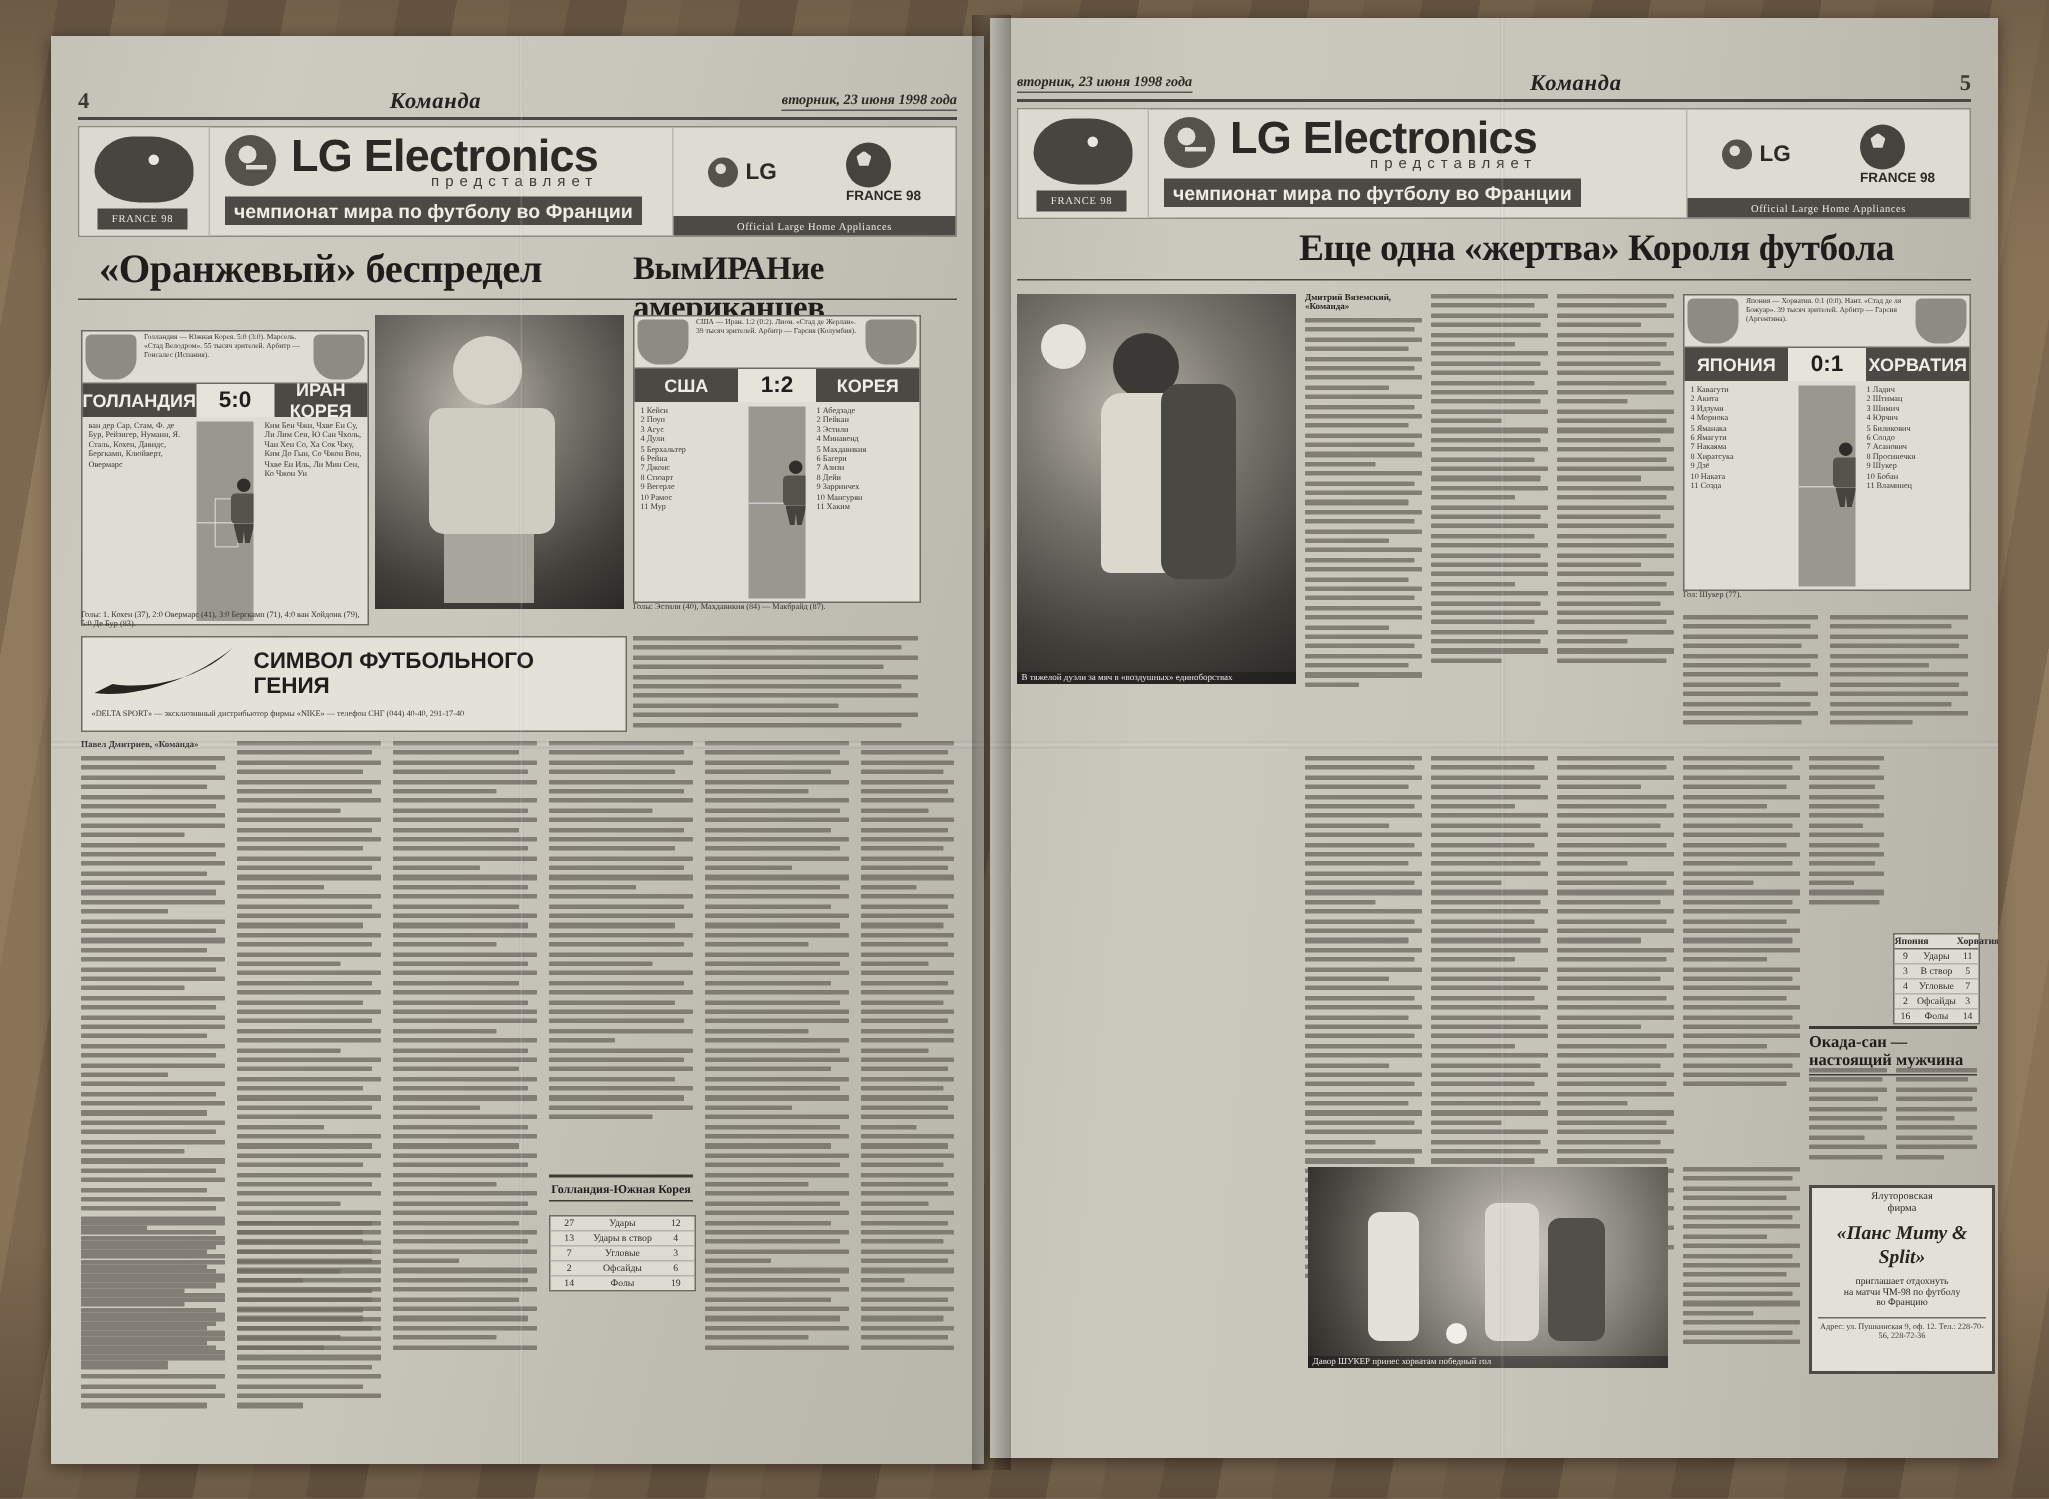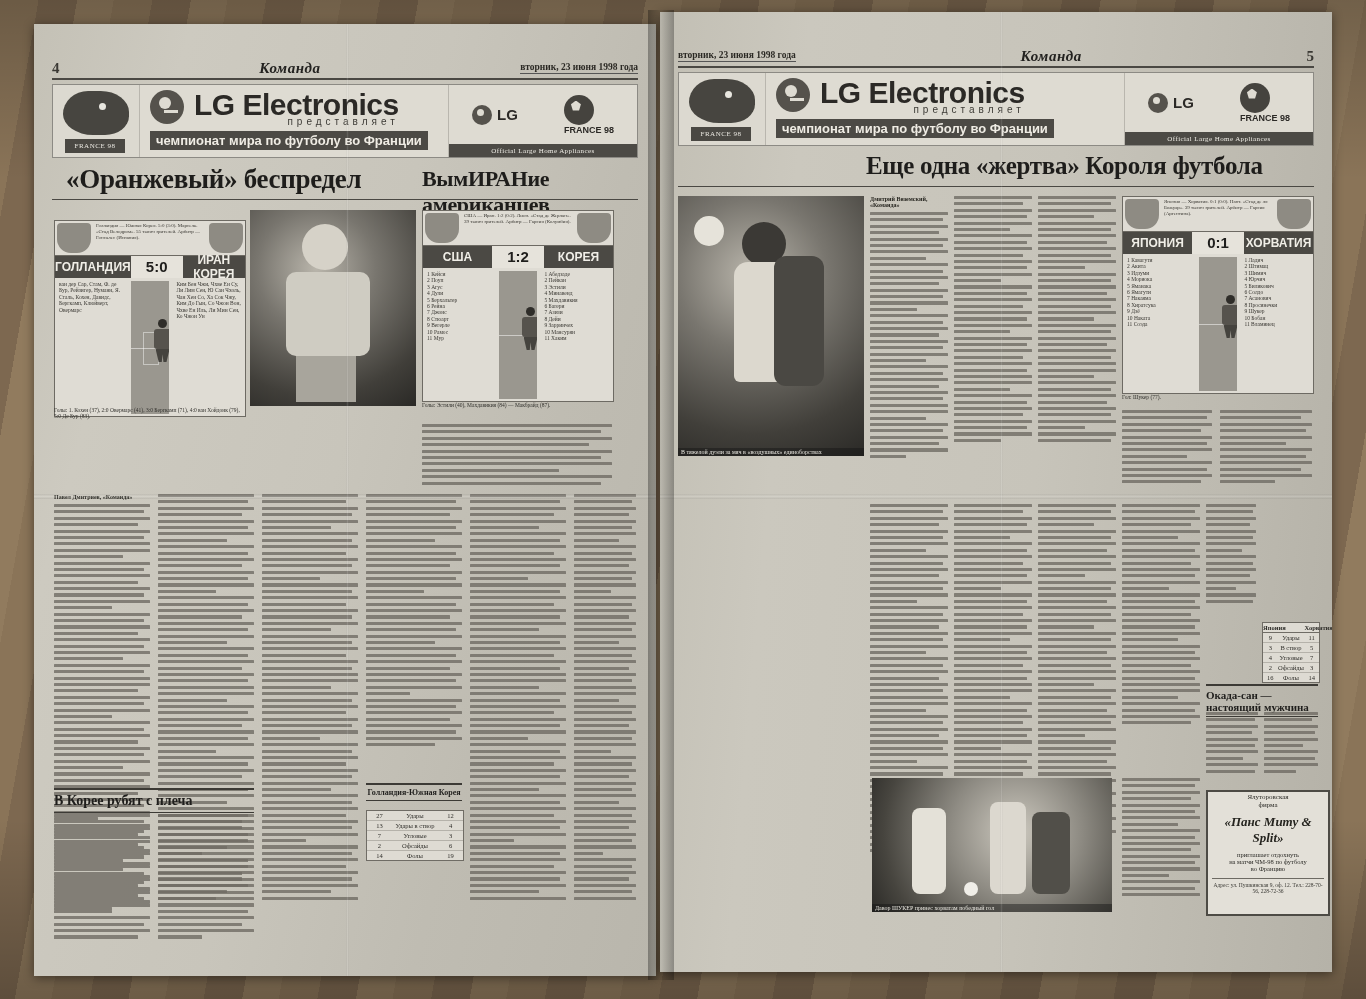--- a/index.html
+++ b/index.html
@@ -18,21 +18,21 @@
   .page-inner{position:absolute;inset:0;padding:0;overflow:hidden;}
   
   .fold{position:absolute;background:rgba(0,0,0,.06);pointer-events:none;}
   .vfold{width:3px;top:0;bottom:0;background:linear-gradient(90deg,rgba(0,0,0,.10),rgba(255,255,255,.25),rgba(0,0,0,.10));}
   .hfold{height:5px;left:0;right:0;background:linear-gradient(180deg,rgba(0,0,0,.10),rgba(255,255,255,.22),rgba(0,0,0,.12));}
   
   .topline{position:absolute;left:18px;right:18px;top:36px;height:16px;display:flex;align-items:center;
      justify-content:space-between;font-size:9px;color:#2c2a26;}
   .pagenum{font-family:"Liberation Serif",serif;font-size:15px;font-weight:bold;color:#3a3833;}
   .brandscript{font-family:"Liberation Serif",serif;font-style:italic;font-weight:bold;font-size:15px;color:#232220;letter-spacing:.5px;}
-  .dateline{font-size:9.5px;font-weight:bold;color:#2b2924;border-bottom:1px solid #555;padding-bottom:1px;}
+  .dateline{font-size:9.5px;font-weight:bold;color:#2b2924;border-bottom:1px solid #555;padding-bottom:1px;font-style:italic;}
   .rule{position:absolute;left:18px;right:18px;height:2px;background:#4a4843;}
   
   .lgbanner{position:absolute;left:18px;right:18px;top:60px;height:72px;background:#dedbd2;
      border:1px solid #8c8a84;display:flex;align-items:stretch;}
   .mascot{width:86px;position:relative;background:#dcd9d0;border-right:1px solid #b9b6ae;}
   .mascot .m-body{position:absolute;left:10px;top:6px;width:66px;height:44px;background:#3a3833;border-radius:40% 45% 38% 48%/55% 50% 45% 50%;opacity:.92;}
   .mascot .m-eye{position:absolute;left:46px;top:18px;width:7px;height:7px;border-radius:50%;background:#e8e6df;}
   .mascot .m-tag{position:absolute;left:12px;bottom:4px;width:60px;height:14px;background:#4a4843;color:#e9e7e0;font-size:7px;
      display:flex;align-items:center;justify-content:center;letter-spacing:.5px;}
   .lgmid{flex:1;position:relative;padding-left:10px;}
@@ -207,20 +207,27 @@
               <div class="h"></div>
                 <div class="b"></div>
                 <div class="l"></div>
             </div>
           </div>
           <div class="mb-lineup">1 Абедзаде<br>2 Пейкан<br>3 Эстили<br>4 Минавенд<br>5 Махдавикия<br>6 Багери<br>7 Азизи<br>8 Дейи<br>9 Зарринчех<br>10 Мансурян<br>11 Хаким</div>
         </div>
       </div>
       <div class="col" style="left:388px;top:378px;width:190px;height:20px;font-size:5.5px;color:#33322e;line-height:6.4px;">Голы: Эстили (40), Махдавикия (84) — Макбрайд (87).</div>
 
+      <div class="ad" style="left:20px;top:400px;width:362px;height:62px;">
+        <div style="display:flex;align-items:center;height:40px;padding:4px 6px;gap:12px;">
+          <div class="swoosh"></div>
+          <div class="adtitle">СИМВОЛ ФУТБОЛЬНОГО ГЕНИЯ</div>
+        </div>
+        <div style="font-size:5.5px;color:#3a3833;padding:0 6px;">«DELTA SPORT» — эксклюзивный дистрибьютор фирмы «NIKE» — телефон СНГ (044) 40-40, 291-17-40</div>
+      </div>
 
       <div class="col" style="left:388px;top:400px;width:190px;height:72px;">
         <div class="tx s1"></div>
           <div class="tx s2"></div>
           <div class="tx s1"></div>
           <div class="tx s3"></div>
         <div class="tx s1"></div>
           <div class="tx s2"></div>
           <div class="tx s1"></div>
           <div class="tx s4"></div>
@@ -496,23 +503,20 @@
             <div class="c2">Офсайды</div>
             <div class="c3">6</div>
           </div>
         <div class="rw" style="border-bottom:none">
             <div class="c1">14</div>
             <div class="c2">Фолы</div>
             <div class="c3">19</div>
           </div>
       </div>
 
-      <div style="position:absolute;left:20px;top:760px;width:200px;">
-        <div class="subhead boxhead" style="font-size:14px">В Корее рубят с плеча</div>
-      </div>
       <div class="col" style="left:436px;top:470px;width:96px;height:460px;">
         <div class="tx s1"></div>
           <div class="tx s2"></div>
           <div class="tx s1"></div>
           <div class="tx s3"></div>
           <div class="tx s1"></div>
         <div class="tx s4"></div>
           <div class="tx s1"></div>
           <div class="tx s2"></div>
           <div class="tx s1"></div>

